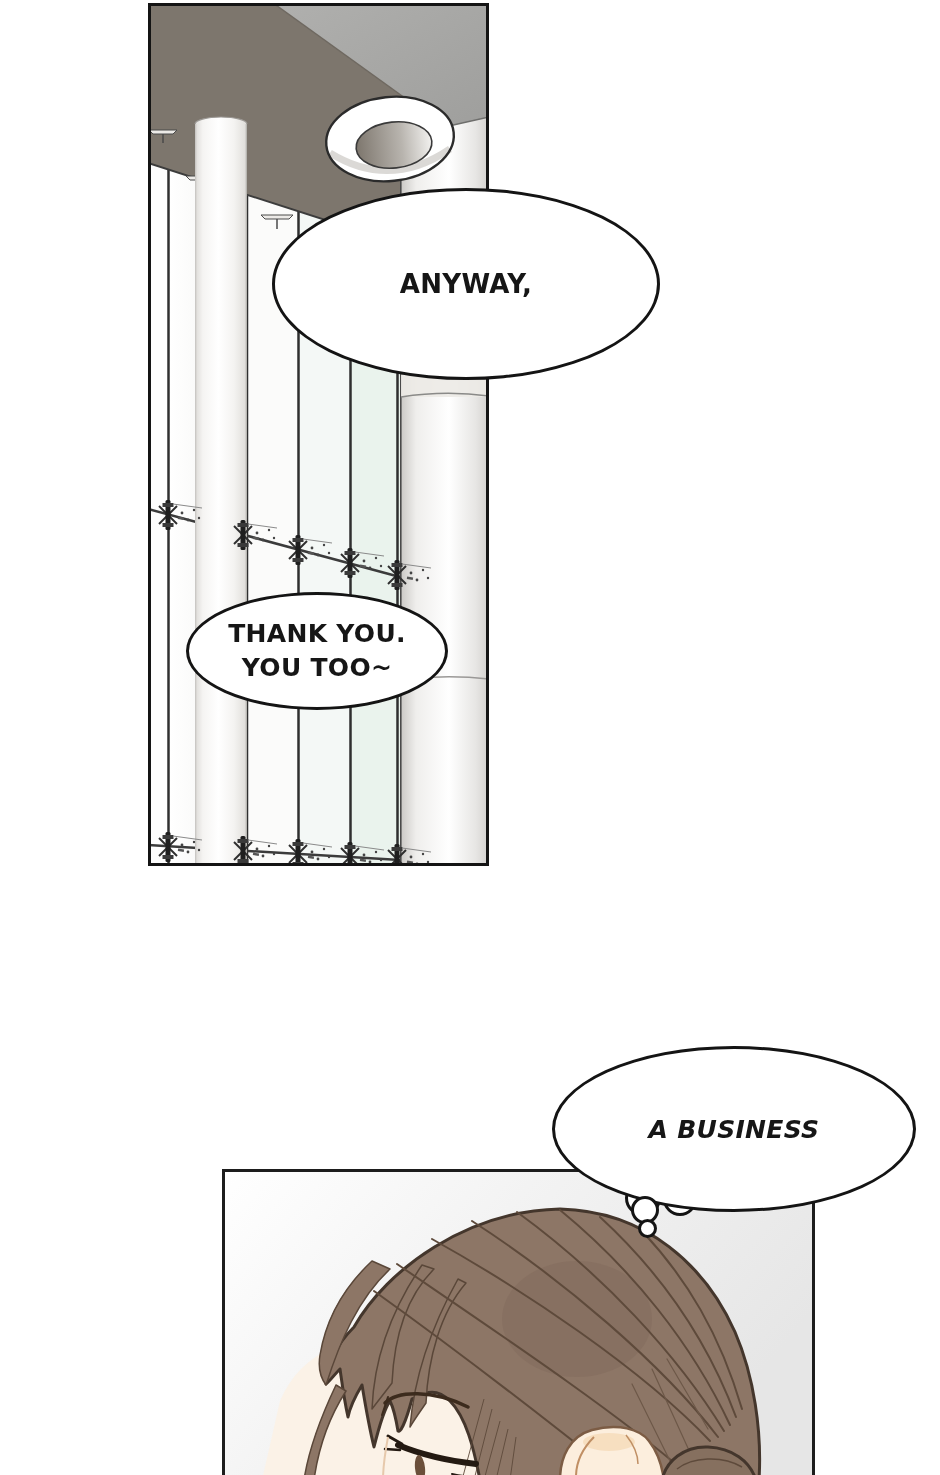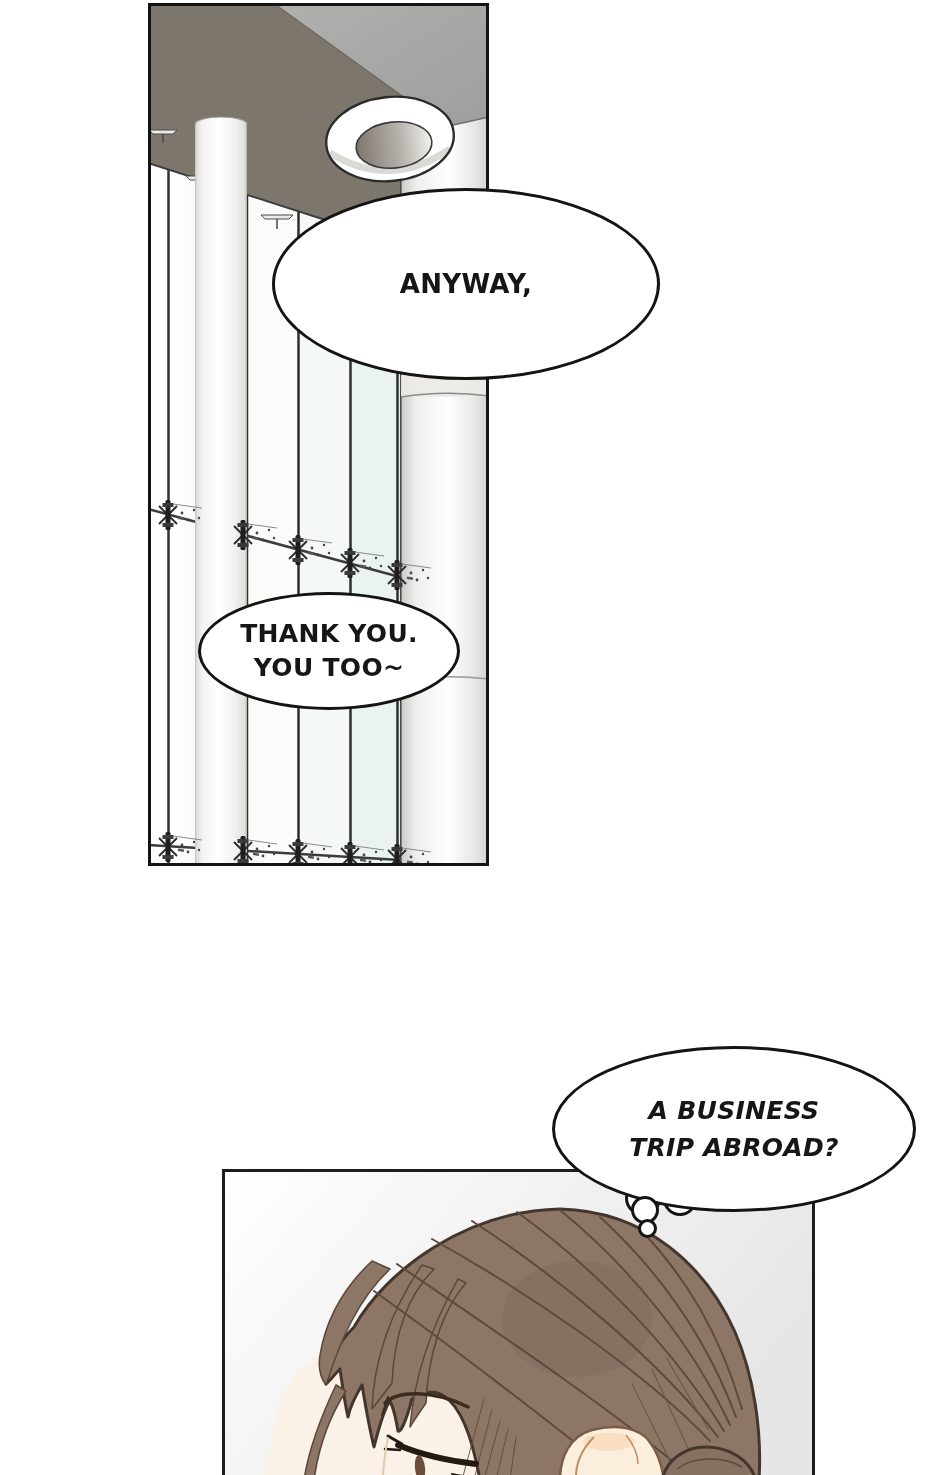--- a/index.html
+++ b/index.html
@@ -9,21 +9,21 @@
   }
   .panel{position:absolute;}
   .bubble{
     position:absolute;border:3.5px solid #141414;border-radius:50%;
     background:#ffffff;display:flex;flex-direction:column;
     align-items:center;justify-content:center;text-align:right;
     color:#161616;font-weight:700;
   }
   .bubble .ln{white-space:nowrap;}
   .speech-1{left:272px;top:188px;width:382px;height:186px;font-size:26px;line-height:39px;letter-spacing:.3px;}
-  .speech-2{left:198px;top:592px;width:256px;height:112px;font-size:25px;line-height:34px;letter-spacing:.3px;}
+  .speech-2{left:186px;top:592px;width:256px;height:112px;font-size:25px;line-height:34px;letter-spacing:.3px;}
   .thought-main{left:552px;top:1046px;width:358px;height:160px;font-size:25px;line-height:37px;font-style:italic;letter-spacing:.3px;}
   .tb-bump{position:absolute;background:#ffffff;border:3px solid #141414;border-radius:50%;}
   .bump1{left:625px;top:1180px;width:30px;height:30px;}
   .bump2{left:663px;top:1182px;width:28px;height:28px;}
   .tail1{left:631px;top:1196px;width:22px;height:22px;}
   .tail2{left:638px;top:1219px;width:13px;height:13px;}
   svg{display:block;}
 </style>
 </head>
 <body>
@@ -259,19 +259,18 @@
   <div class="bubble speech-2">
     <div class="ln">THANK YOU.</div>
     <div class="ln">YOU TOO~</div>
   </div>
 
   <div class="tb-bump bump1"></div>
   <div class="tb-bump bump2"></div>
 
   <div class="bubble thought-main">
     <div class="ln">A BUSINESS</div>
-    <div class="ln">TRIP ABROAD?</div>
   </div>
 
   <div class="tb-bump tail1"></div>
   <div class="tb-bump tail2"></div>
 
 </div>
 
 </body></html>

